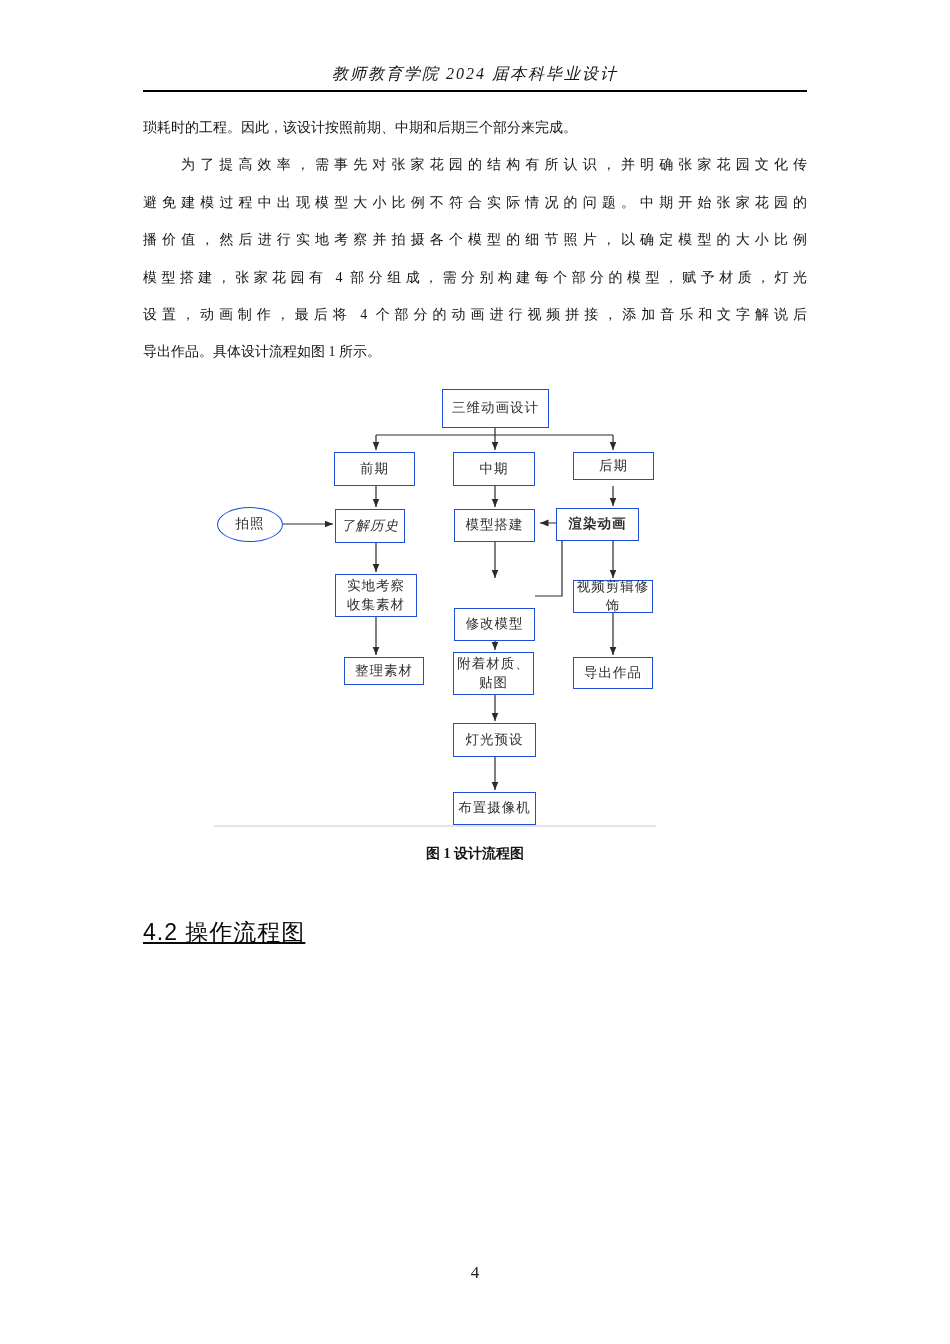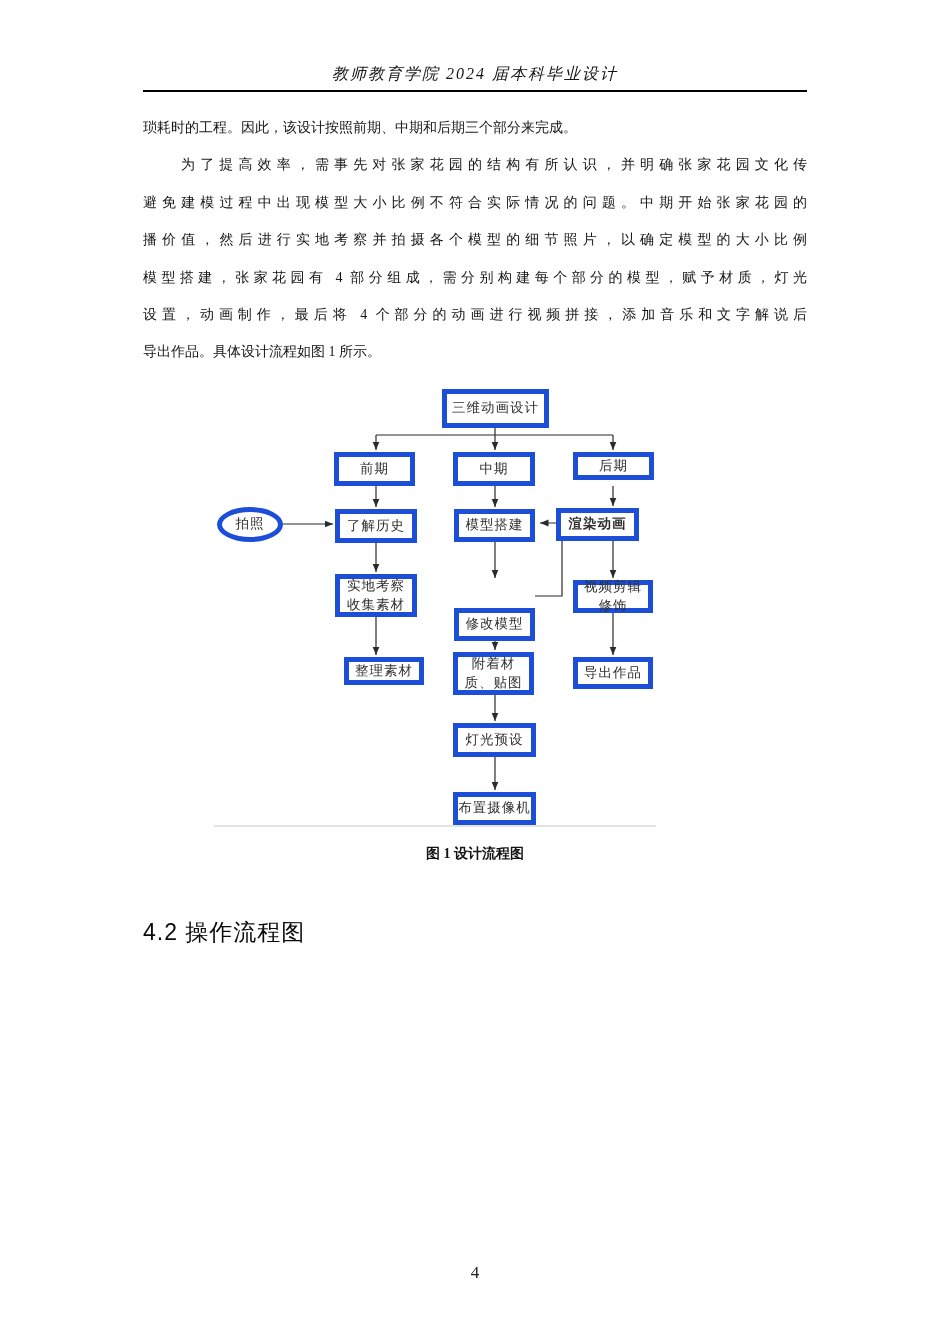--- a/index.html
+++ b/index.html
@@ -32,55 +32,55 @@
     color:#151515;
   }
   .body-line{white-space:nowrap;}
   .body-line.fill{white-space:normal;text-align:justify;text-align-last:justify;}
   .body-line.indent{text-indent:38px;}
   
   .flow-svg{position:absolute;top:0;left:0;pointer-events:none;}
   .flow-node{
     position:absolute;
     box-sizing:border-box;
-    border:5px solid #1d4ed8;
+    border:1px solid #1d4ed8;
     background:#fff;
     display:flex;align-items:center;justify-content:center;
     font-size:13.5px;line-height:1.35;
     color:#2e2e2e;
     text-align:center;
     white-space:pre-line;
     letter-spacing:1px;
   }
   .flow-node.ellipse{border-radius:50%;}
   .n-root   {left:442px;top:389px;width:107px;height:39px;}
   .n-pre    {left:334px;top:452px;width:81px; height:34px;}
   .n-mid    {left:453px;top:452px;width:82px; height:34px;}
   .n-post   {left:573px;top:452px;width:81px; height:28px;}
   .n-photo  {left:217px;top:507px;width:66px; height:35px;}
-  .n-history{left:335px;top:509px;width:82px; height:34px;}
+  .n-history{left:335px;top:509px;width:70px; height:34px;font-style:italic;}
   .n-build  {left:454px;top:509px;width:81px; height:33px;}
   .n-render {left:556px;top:508px;width:83px; height:33px;font-weight:bold;}
   .n-survey {left:335px;top:574px;width:82px; height:43px;}
   .n-modify {left:454px;top:580px;width:81px; height:33px;margin-top:28px;}
   .n-vedit  {left:573px;top:580px;width:80px; height:33px;}
   .n-organize{left:336px;top:657px;width:80px;height:28px;margin-left:8px;}
   .n-material{left:453px;top:652px;width:81px;height:43px;}
   .n-export {left:573px;top:657px;width:80px; height:32px;}
   .n-light  {left:453px;top:723px;width:83px; height:34px;}
   .n-camera {left:453px;top:792px;width:83px; height:33px;}
   
   .fig-caption{
     position:absolute;top:845px;left:143px;width:664px;
     text-align:center;font-size:14px;font-weight:bold;color:#151515;
   }
   .section-heading{
     position:absolute;top:917px;left:143px;
     font-family:"Liberation Sans","DejaVu Sans",sans-serif;
-    font-size:23px;color:#0a0a0a;letter-spacing:1px;
+    font-size:23px;color:#0a0a0a;letter-spacing:1px;text-decoration:underline;
   }
   .page-number{
     position:absolute;top:1263px;left:143px;width:664px;
     text-align:center;font-size:17px;color:#222;
   }
 </style>
 </head>
 <body>
 
 <div class="page">

